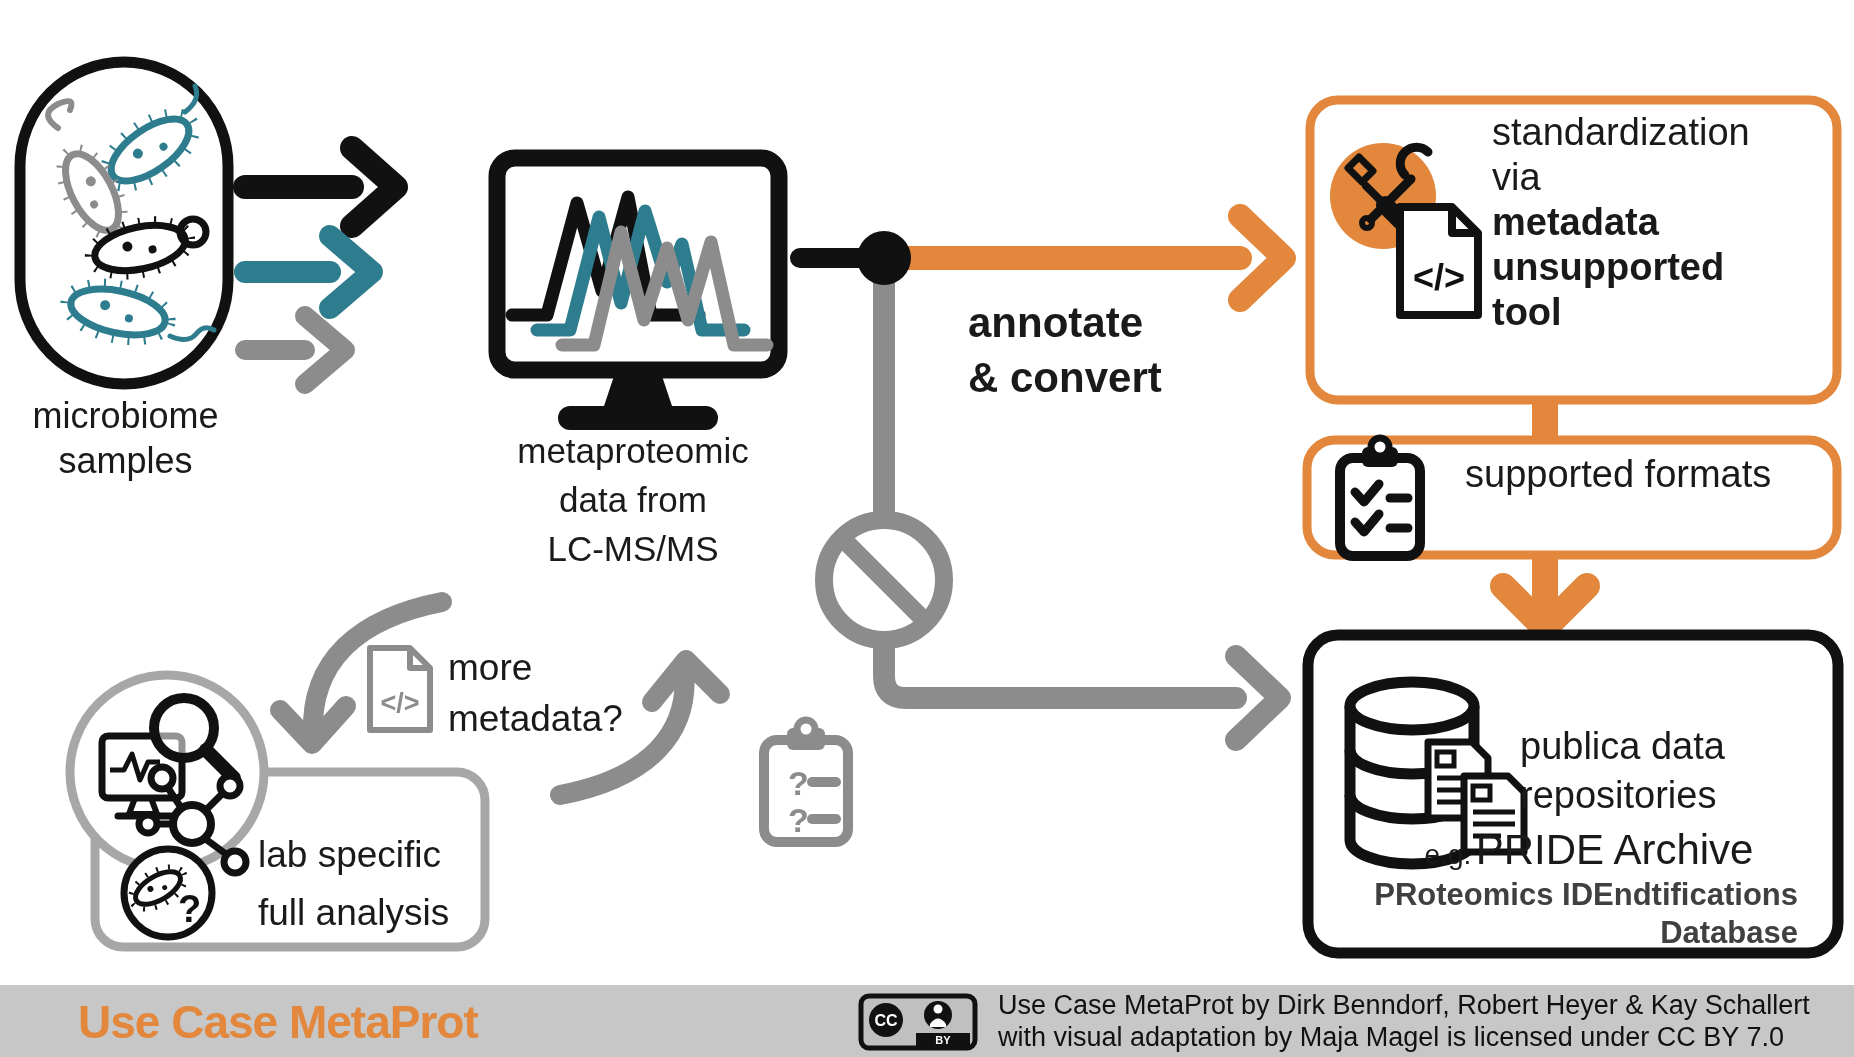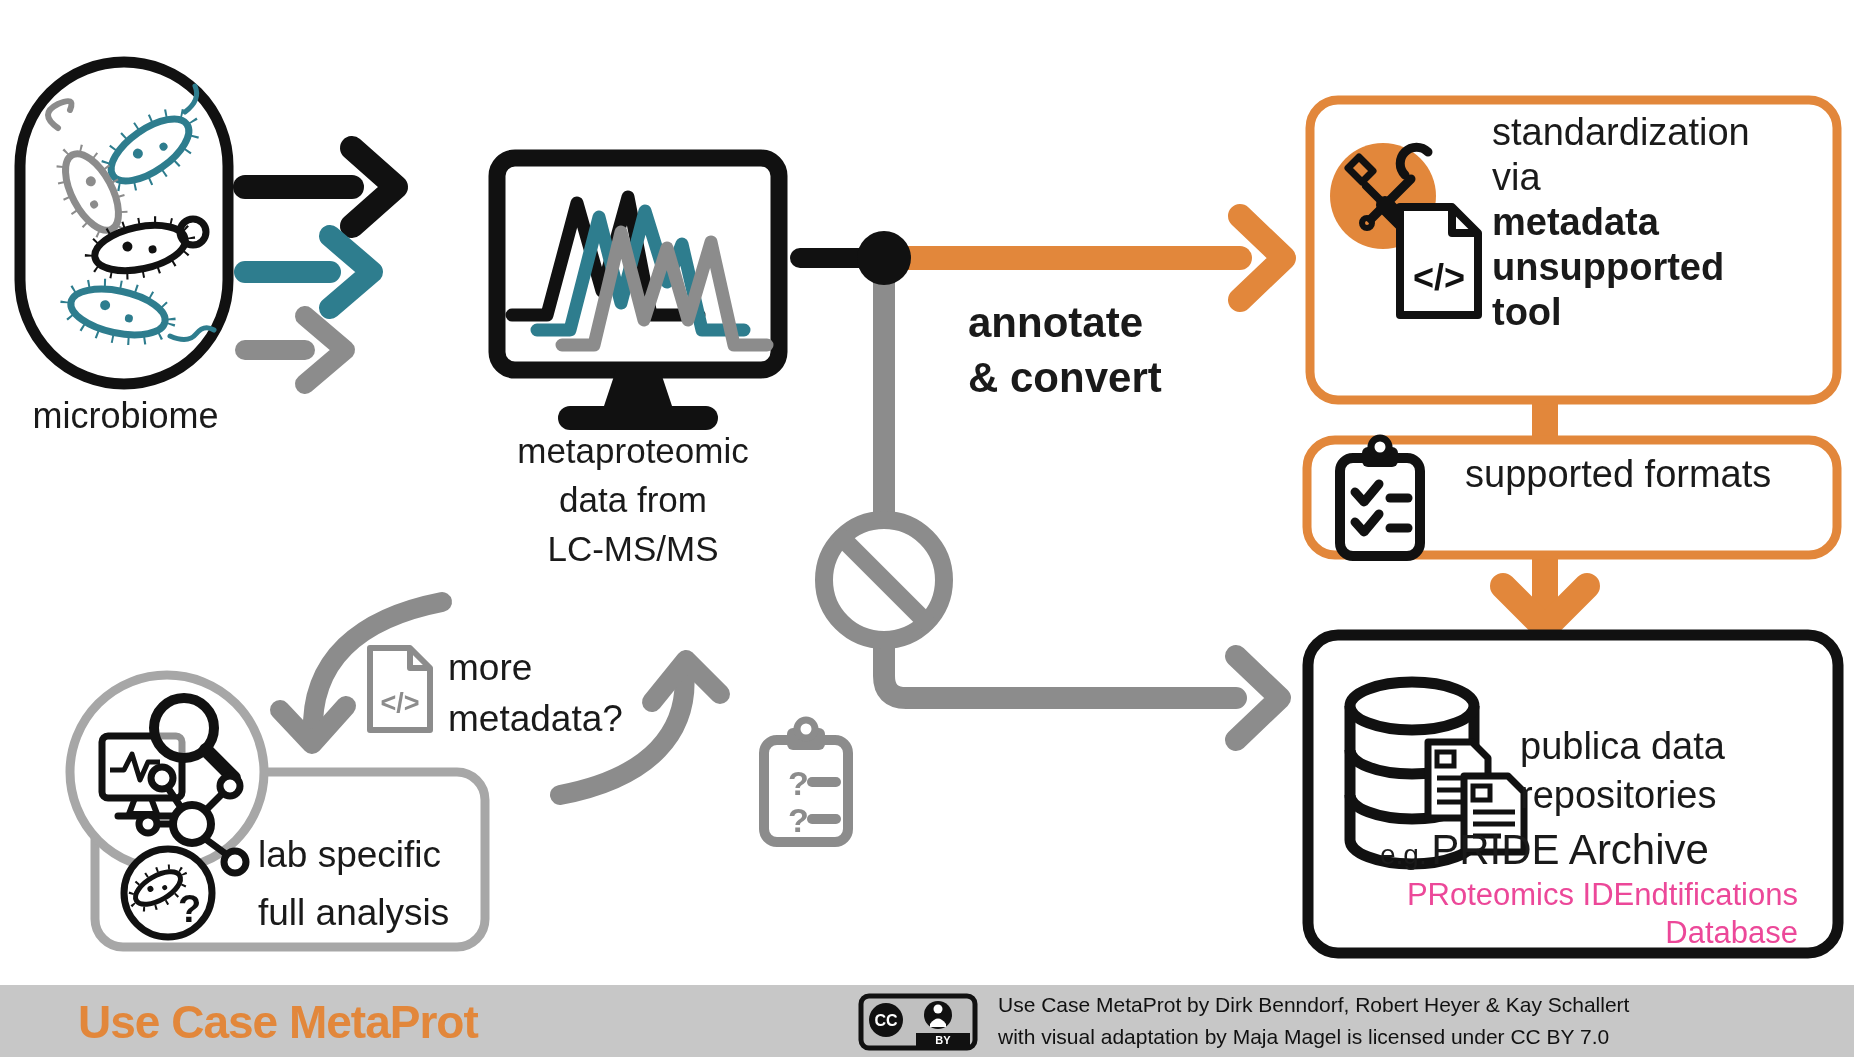--- a/index.html
+++ b/index.html
@@ -10,29 +10,29 @@
   .lbl{white-space:nowrap;}
   .center{text-align:center;}
   .samples-label{left:8px;top:393px;width:235px;font-size:36px;line-height:45px;}
   .msdata-label{left:488px;top:426px;width:290px;font-size:35px;line-height:49px;}
   .annotate-label{left:968px;top:295px;font-size:42px;line-height:55px;font-weight:bold;}
   .std-label{left:1492px;top:110px;font-size:38px;line-height:45px;}
   .std-label .b{font-weight:bold;}
   .supported-label{left:1438px;top:450px;font-size:38px;line-height:48px;margin-left:27px;}
   .unsupported-label{left:856px;top:731px;font-size:35px;line-height:49px;}
   .repo-label{left:1520px;top:698px;font-size:38px;line-height:49px;margin-top:24px;}
-  .repo-eg{left:1380px;top:826px;width:418px;text-align:left;}
+  .repo-eg{left:1380px;top:826px;width:418px;text-align:center;}
   .repo-eg .eg{font-size:28px;}
   .repo-eg .name{font-size:42px;}
-  .repo-sub{left:1340px;top:876px;width:458px;text-align:right;font-size:31px;line-height:38px;color:#ec4899;}
+  .repo-sub{left:1340px;top:876px;width:458px;text-align:right;font-size:31px;line-height:38px;color:#404040;font-weight:bold;}
   .lab-label{left:258px;top:798px;font-size:37px;line-height:58px;margin-top:28px;}
   .loop-label{left:448px;top:642px;font-size:37px;line-height:51px;}
   .footer{left:0;top:985px;width:1854px;height:72px;background:#c7c7c7;}
   .footer-title{left:30px;top:995px;font-size:46px;font-weight:bold;color:#e2873b;letter-spacing:-1px;margin-left:48px;}
-  .attr{left:998px;font-size:21px;line-height:32px;color:#111;text-align:center;}
+  .attr{left:998px;font-size:27px;line-height:32px;color:#111;text-align:center;}
   .attr1{top:989px;}
   .attr2{top:1021px;}
   .badge{left:858px;top:993px;}
 </style>
 </head>
 <body>
 
 <div class="canvas">
 
 <svg class="abs" style="left:0;top:0" width="1854" height="1057" viewBox="0 0 1854 1057">
@@ -218,20 +218,21 @@
 
   <g>
     <path d="M370,648 h40 l20,20 v62 h-60 z" fill="#fff" stroke="#8C8C8C" stroke-width="6" stroke-linejoin="round"></path>
     <path d="M410,648 v20 h20" fill="none" stroke="#8C8C8C" stroke-width="6" stroke-linejoin="round"></path>
     <text x="400" y="712" text-anchor="middle" font-size="27" font-weight="bold" fill="#8C8C8C">&lt;/&gt;</text>
   </g>
 </svg>
 
 <div class="abs lbl center samples-label">
   <div>microbiome</div>
+  <div>samples</div>
 </div>
 
 <div class="abs lbl center msdata-label">
   <div>metaproteomic</div>
   <div>data from</div>
   <div>LC-MS/MS</div>
 </div>
 
 <div class="abs lbl annotate-label">
   <div>annotate</div>

